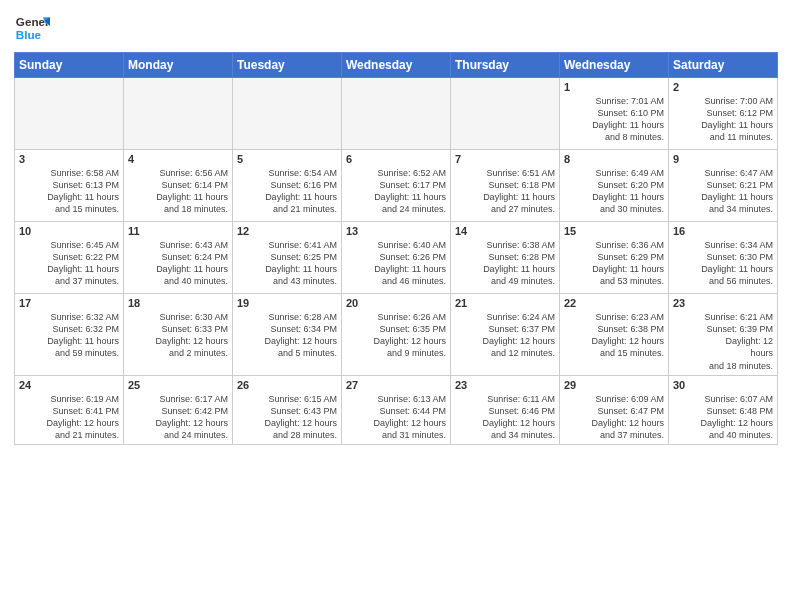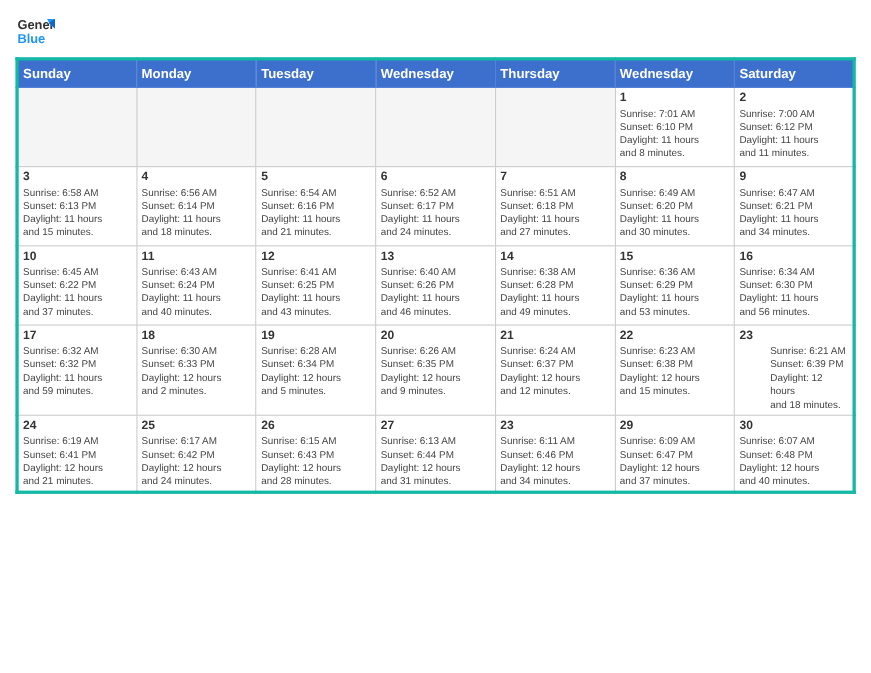--- a/index.html
+++ b/index.html
@@ -40,21 +40,21 @@
       color: #333;
       line-height: 1.1;
     }
     .subtitle {
       font-size: 14px;
       color: #555;
     }
     .calendar-table {
       width: 100%;
       border-collapse: collapse;
-      border: 3px solid #14b8a6;
+      border: 1px solid #14b8a6;
       table-layout: fixed;
     }
     .calendar-table th {
       background: #3d6fcc;
       color: #fff;
       font-size: 12px;
       font-weight: bold;
       padding: 5px 4px;
       text-align: left;
       border: 1px solid #5580d8;
@@ -78,20 +78,21 @@
       font-size: 11px;
       font-weight: bold;
       color: #333;
       display: block;
       margin-bottom: 2px;
     }
     .day-info {
       font-size: 9px;
       color: #444;
       line-height: 1.35;
+      text-align: right;
     }
     .last-row td {
       height: 58px;
     }
   </style>
 </head>
 <body>
 
 <div class="page">
   <div class="header-area">

